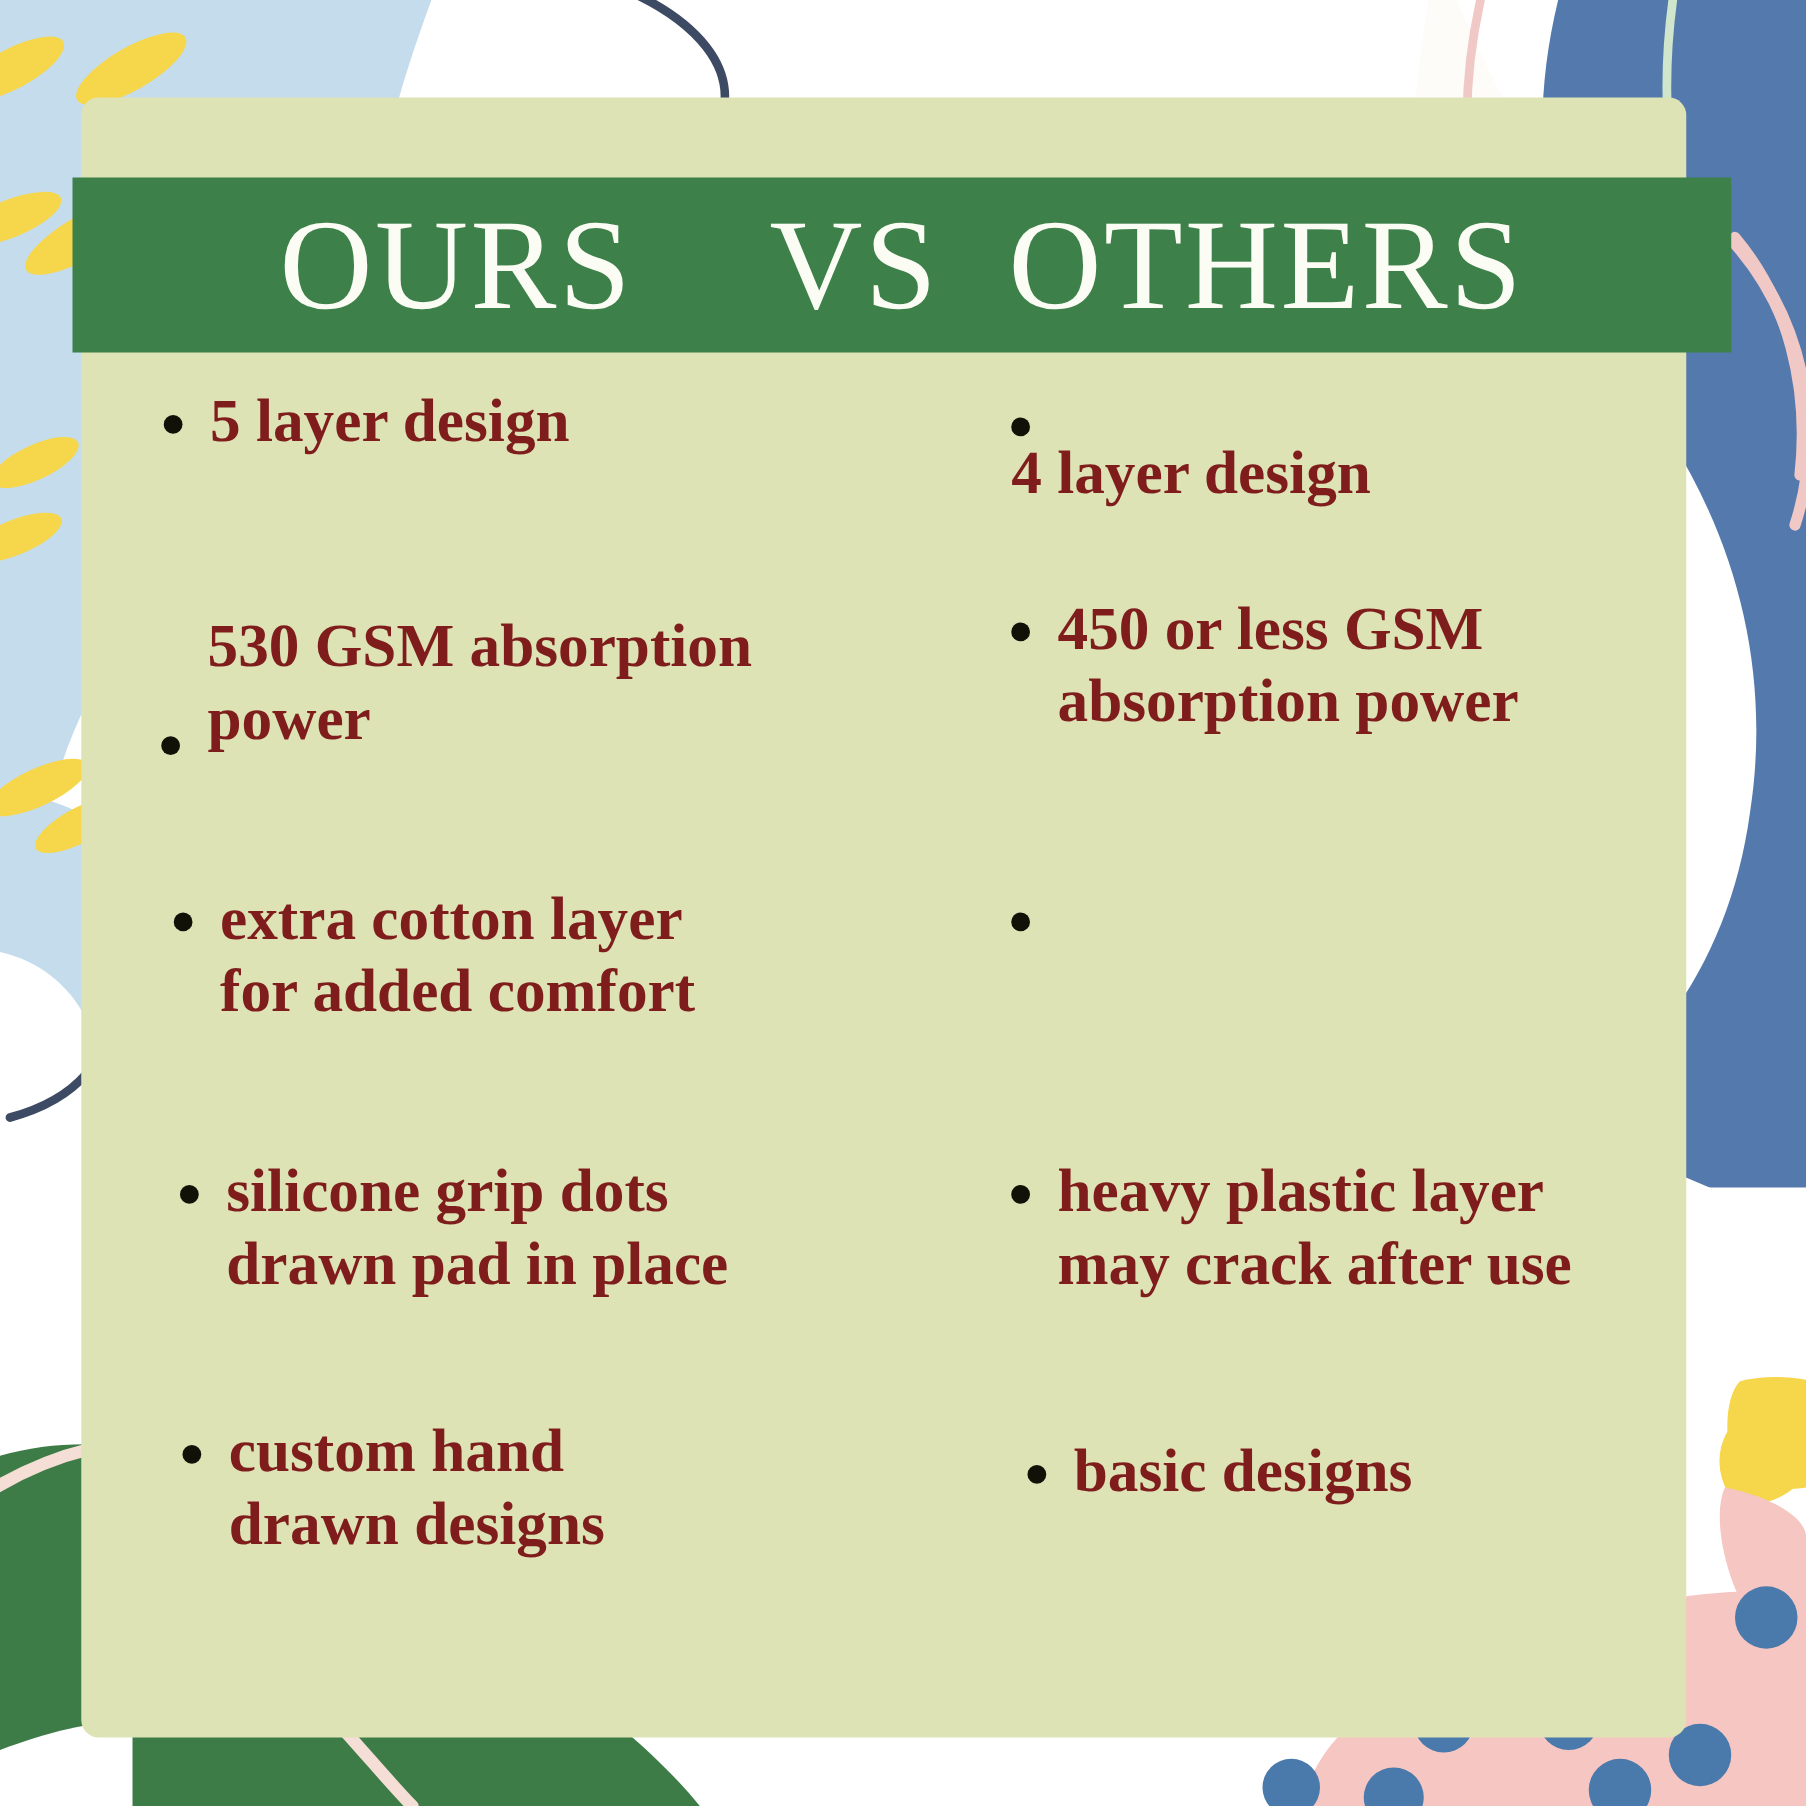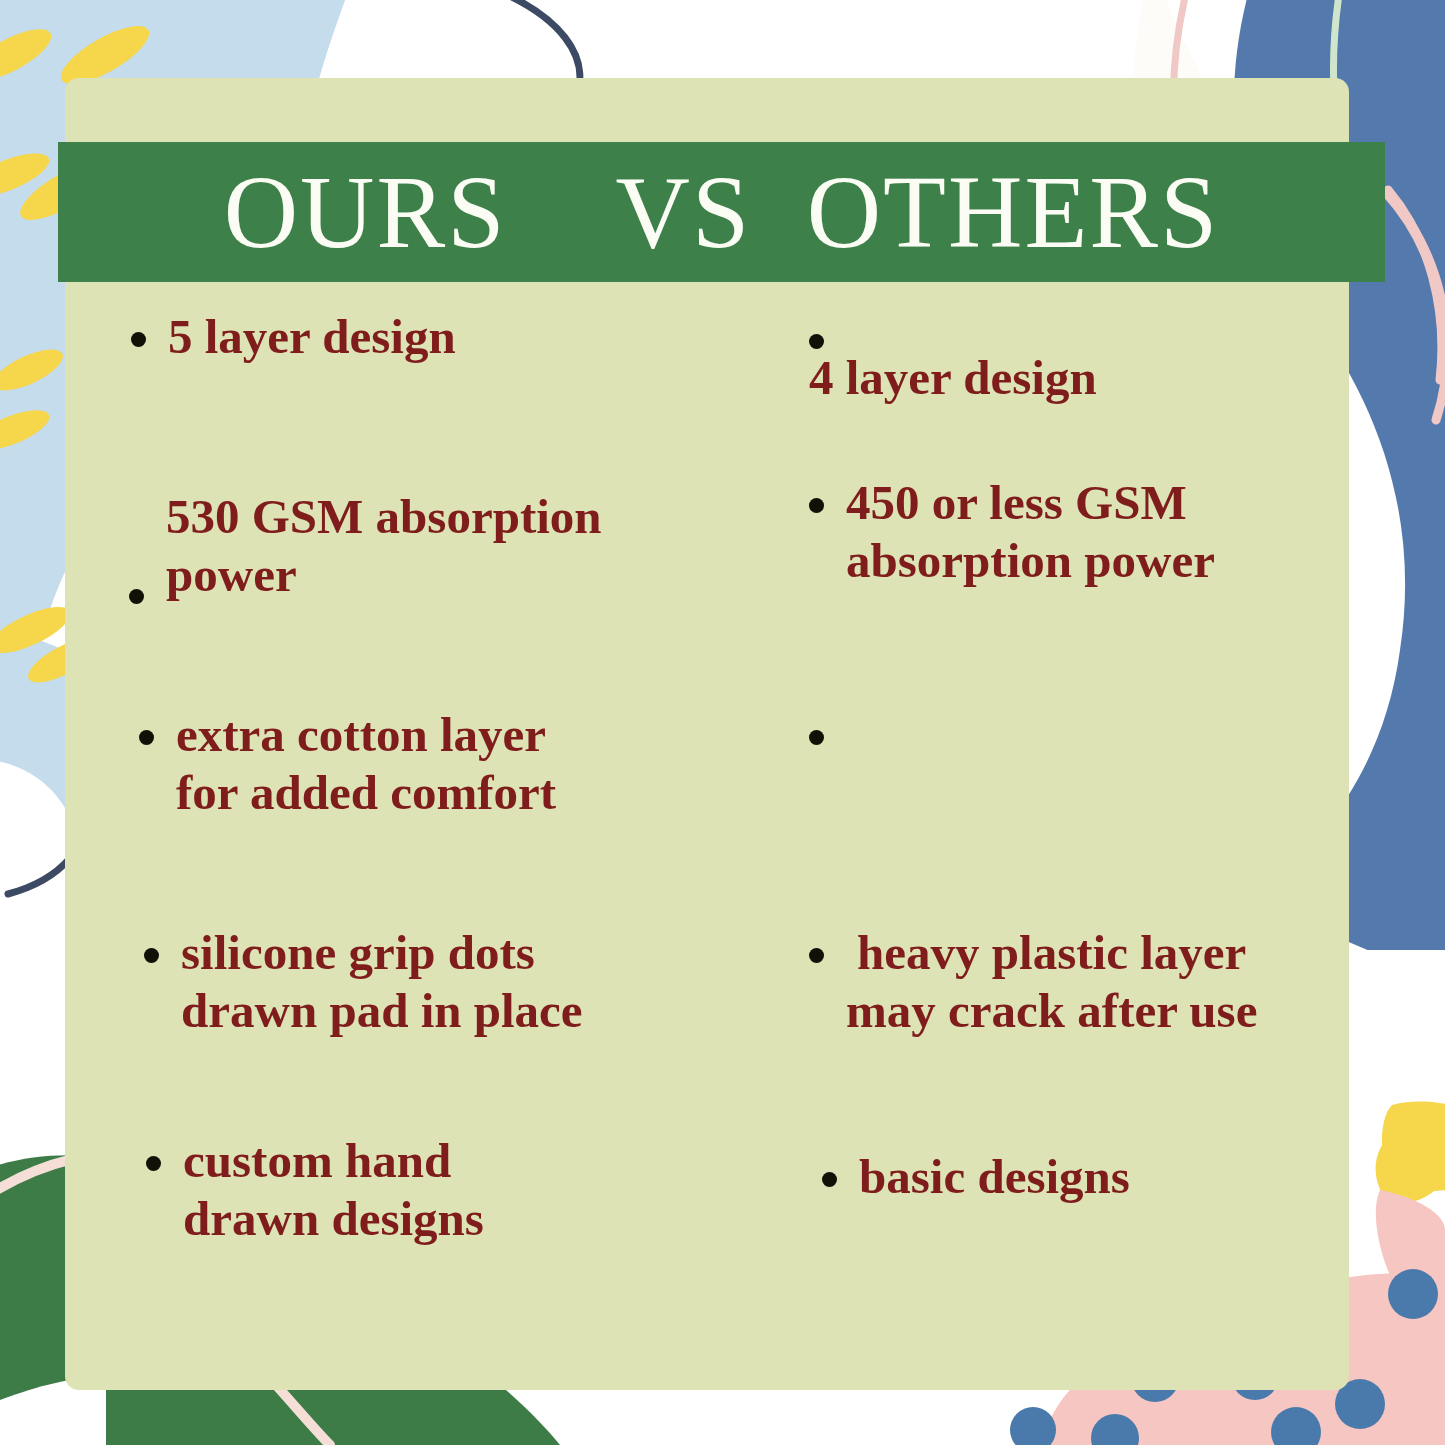--- a/index.html
+++ b/index.html
@@ -104,21 +104,21 @@
   .ours-0 { left: 66px;  top: 0px;   }
   .ours-1 { left: 64px;  top: 180px; align-items: flex-end; }
   .ours-2 { left: 74px;  top: 398px; }
   .ours-3 { left: 79px;  top: 616px; }
   .ours-4 { left: 81px;  top: 824px; }
 
   
   .others-0 { left: 14px; top: 2px; flex-direction: column;   }
   .others-1 { left: 14px; top: 166px; }
   .others-2 { left: 14px; top: 398px; }
-  .others-3 { left: 14px; top: 616px; text-align: center; }
+  .others-3 { left: 14px; top: 616px; }
   .others-4 { left: 27px; top: 840px; }
 </style>
 </head>
 <body>
 
 <div id="stage">
 
   <svg id="bg-decor" viewBox="0 0 1445 1445" preserveAspectRatio="none" aria-hidden="true">
 
     <rect x="0" y="0" width="1445" height="1445" fill="#ffffff"></rect>

